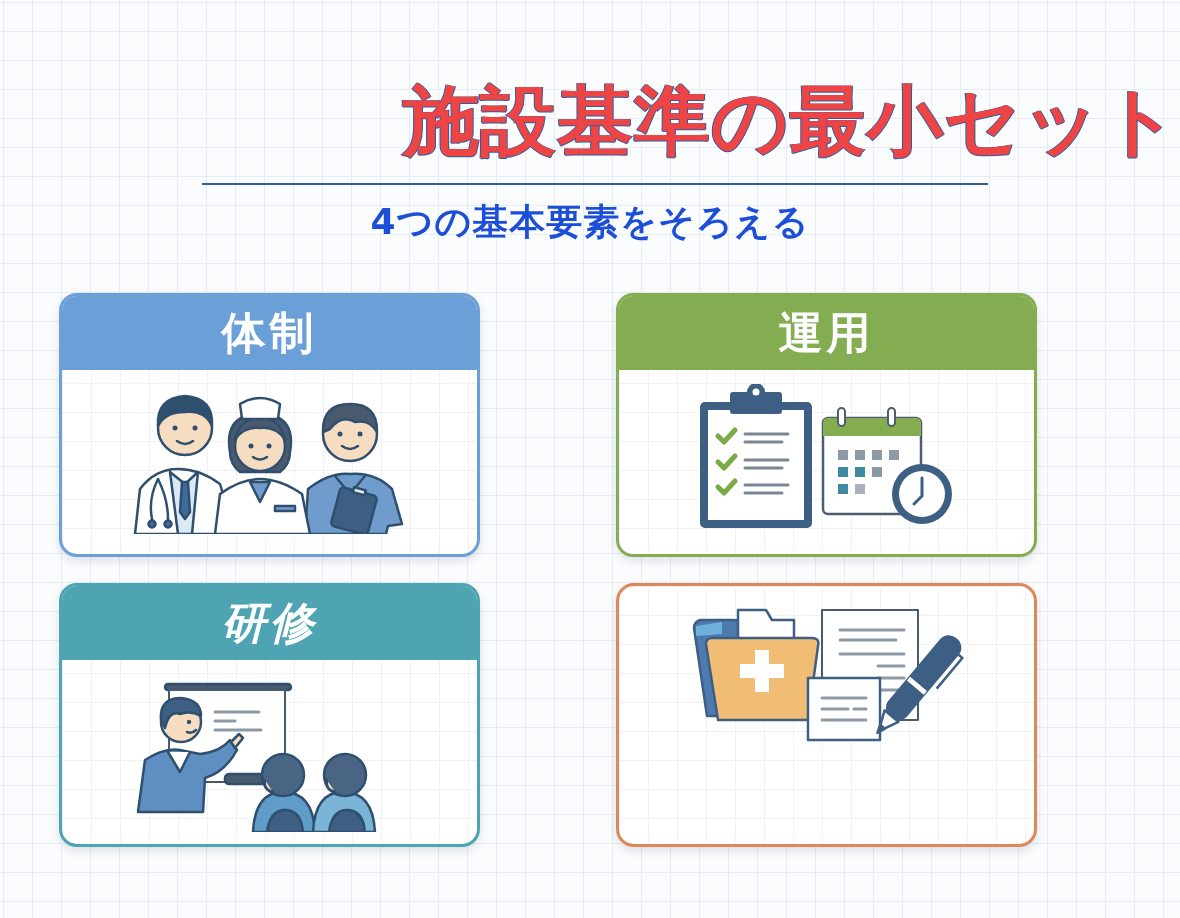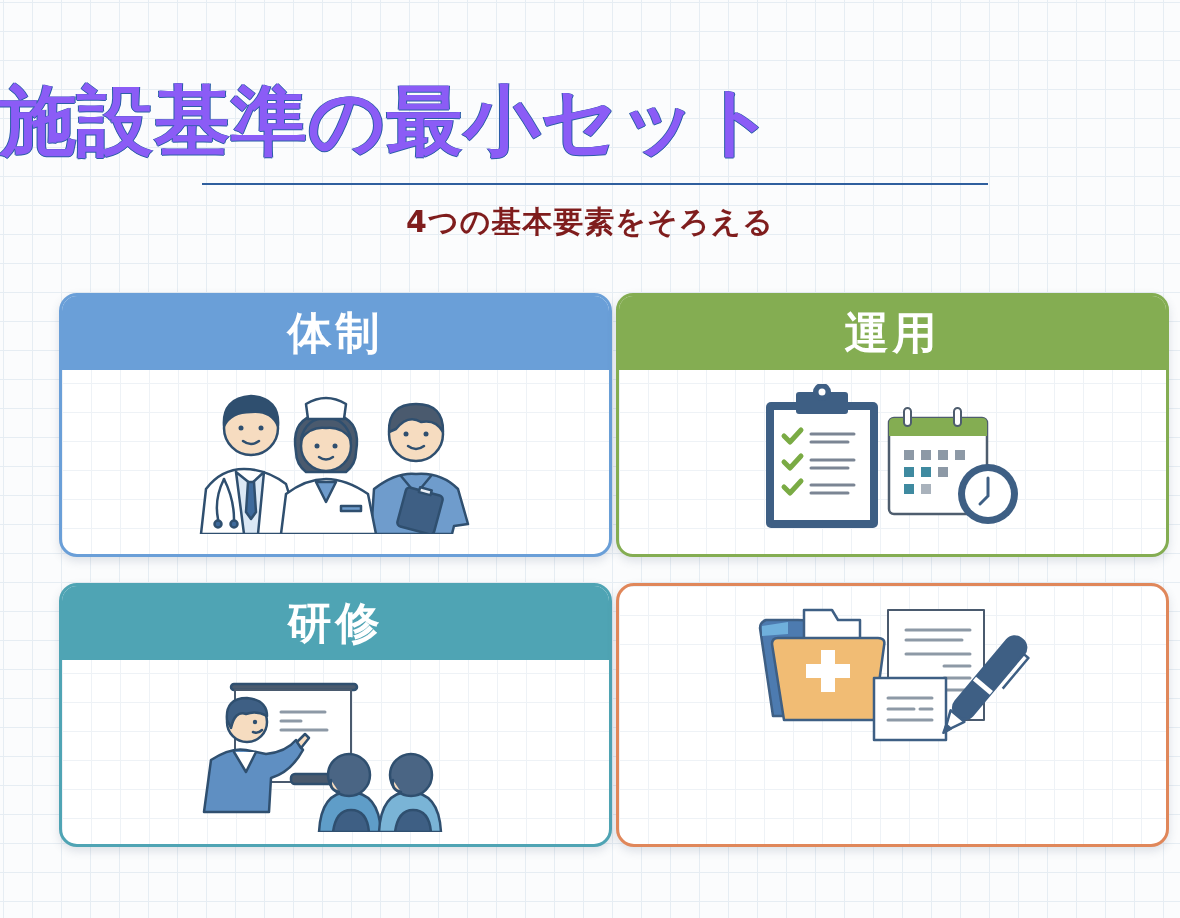--- a/index.html
+++ b/index.html
@@ -8,35 +8,35 @@
     background-color: #fbfcfd;
     background-image:
       linear-gradient(to right, #e6edf3 1px, transparent 1px),
       linear-gradient(to bottom, #e6edf3 1px, transparent 1px);
     background-size: 29px 29px;
     background-position: 3px 2px;
     font-family: "DejaVu Sans", "Liberation Sans", sans-serif;
   }
   .title {
     position: absolute; left: 0; width: 1180px; top: 76px;
-    text-align: left; font-size: 76px; font-weight: 900; letter-spacing: 1px;
-    color: #8b5cf6; line-height: 90px;
+    text-align: right; font-size: 76px; font-weight: 900; letter-spacing: 1px;
+    color: #ef4444; line-height: 90px;
     text-shadow: 0 1px 0 #2a5ea8, 1px 0 0 #2a5ea8, -1px 0 0 #2a5ea8;
   }
   .title-rule {
     position: absolute; left: 202px; width: 786px; top: 183px; height: 2px;
     background: #2f5f9e;
   }
   .subtitle {
     position: absolute; left: 0; width: 1180px; top: 200px;
-    text-align: center; font-size: 30px; color: #7f1d1d; font-weight: bold;
+    text-align: center; font-size: 36px; color: #1d4ed8; font-weight: bold;
     line-height: 44px; letter-spacing: 1px;
   }
   .card {
-    position: absolute; width: 553px; height: 264px;
+    position: absolute; width: 421px; height: 264px;
     border-radius: 18px; background: #ffffff;
     box-shadow: 0 4px 10px rgba(60,80,110,0.16);
     box-sizing: border-box; border: 3px solid; overflow: hidden;
     background-image:
       linear-gradient(to right, #eef2f6 1px, transparent 1px),
       linear-gradient(to bottom, #eef2f6 1px, transparent 1px);
     background-size: 29px 29px;
   }
   .card-header {
     height: 74px; width: 100%; display: flex; align-items: center; justify-content: center;
@@ -142,21 +142,21 @@
         <rect x="146" y="100" width="10" height="10"></rect>
       </g>
 
       <circle cx="230" cy="110" r="30" fill="#3e5f84"></circle>
       <circle cx="230" cy="110" r="23" fill="#ffffff"></circle>
       <path d="M230 94 L230 112 L222 120" stroke="#3e5f84" stroke-width="3" fill="none" stroke-linecap="round"></path>
     </svg>
   </div>
 </div>
 
-<div class="card" style="left:59px; top:583px; border-color:#4fa4b4;">
+<div class="card" style="left:59px; top:583px; border-color:#4fa4b4;font-style:italic;">
   <div class="card-header" style="background:#4fa4b4;">
     <span>研修</span>
   </div>
   <div class="card-body">
     <svg width="270" height="150" viewBox="0 0 270 150" style="top:22px;">
       <g stroke="#2f4f6f" stroke-width="2.5" stroke-linejoin="round" stroke-linecap="round">
 
         <rect x="30" y="2" width="126" height="6" rx="3" fill="#4a5a6e"></rect>
         <rect x="34" y="8" width="116" height="92" fill="#ffffff" stroke="#4a5a6e" stroke-width="2"></rect>
         <rect x="90" y="92" width="50" height="10" rx="4" fill="#4a5a6e"></rect>

